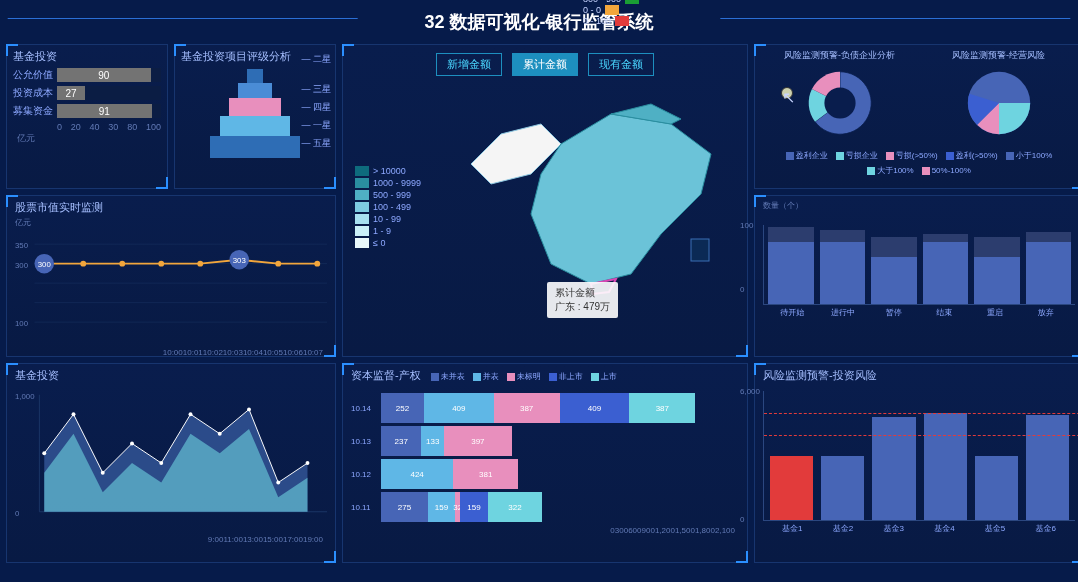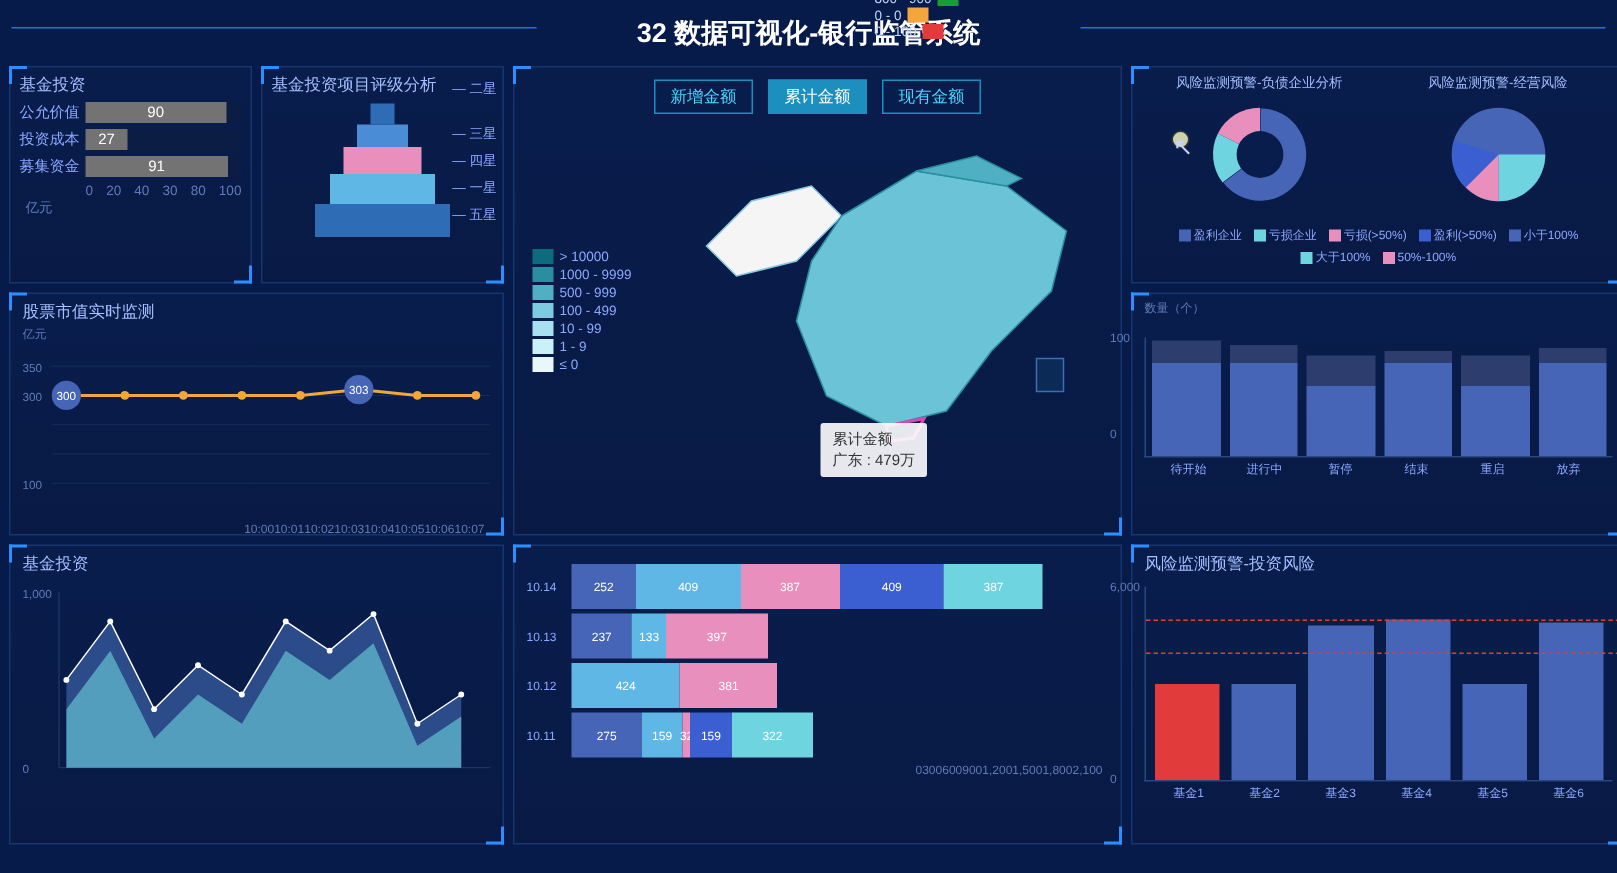--- a/index.html
+++ b/index.html
@@ -304,23 +304,41 @@
           <circle cx="90" cy="90" r="2"></circle>
           <circle cx="120" cy="60" r="2"></circle>
           <circle cx="150" cy="80" r="2"></circle>
           <circle cx="180" cy="30" r="2"></circle>
           <circle cx="210" cy="50" r="2"></circle>
           <circle cx="240" cy="25" r="2"></circle>
           <circle cx="270" cy="100" r="2"></circle>
           <circle cx="300" cy="80" r="2"></circle>
         </g>
     </svg>
+    <div class="xaxis" id="areax" style="padding-left:25px">
+        <span>9:00</span>
+        <span>11:00</span>
+        <span>13:00</span>
+        <span>15:00</span>
+        <span>17:00</span>
+        <span>19:00</span>
+      </div>
   </div>
 
   <div class="panel">
+    <div style="display:flex;gap:10px;align-items:center">
+      <div class="ptitle">资本监督-产权</div>
+      <div class="pielegend" id="capleg" style="margin:0">
+          <span><span class="dot" style="background:#4765b6"></span>未并表</span>
+          <span><span class="dot" style="background:#5fb7e6"></span>并表</span>
+          <span><span class="dot" style="background:#e88fbd"></span>未标明</span>
+          <span><span class="dot" style="background:#3b5fd1"></span>非上市</span>
+          <span><span class="dot" style="background:#6ed4e0"></span>上市</span>
+        </div>
+    </div>
     <div id="stacks" style="margin-top:8px">
         <div class="stack-row">
           <span class="lbl">10.14</span>
           <div class="stack-bar">
             <div class="seg" style="width:12%;background:#4765b6">252</div>
             <div class="seg" style="width:19.476190476190478%;background:#5fb7e6">409</div>
             <div class="seg" style="width:18.428571428571427%;background:#e88fbd">387</div>
             <div class="seg" style="width:19.476190476190478%;background:#3b5fd1">409</div>
             <div class="seg" style="width:18.428571428571427%;background:#6ed4e0">387</div>
           </div>

